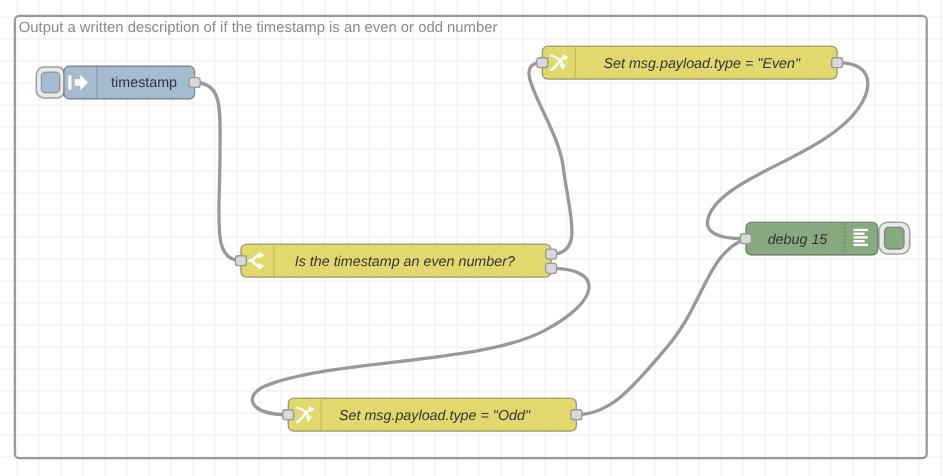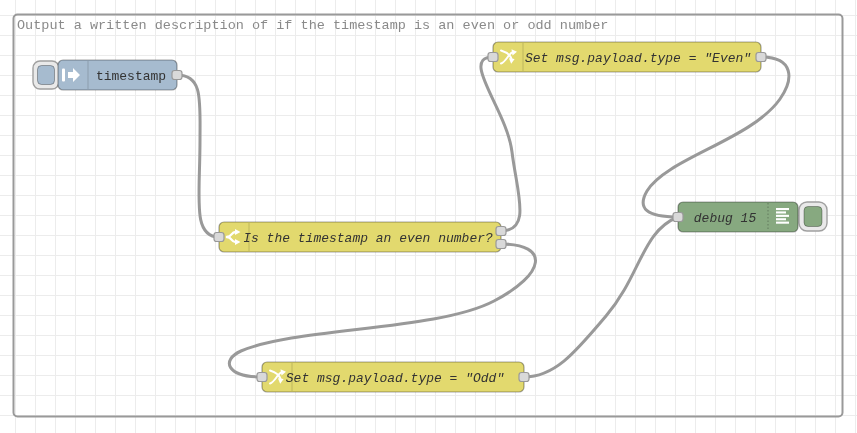--- a/index.html
+++ b/index.html
@@ -5,21 +5,21 @@
   html,body{margin:0;padding:0;background:#fff;}
   .canvas{
     position:relative;
     width:857px;height:433px;
     background-color:#ffffff;
     background-image:
       linear-gradient(to right,#ececec 1px,transparent 1px),
       linear-gradient(to bottom,#ececec 1px,transparent 1px);
     background-size:20px 20px;
     background-position:15px 15px;
-    font-family:Liberation Mono, monospace;
+    font-family:Liberation Sans, sans-serif;
     overflow:hidden;
   }
   svg{position:absolute;left:0;top:0;}
   .group-rect{fill:none;stroke:#999999;stroke-width:2;}
   .group-label{fill:#8a8a8a;font-size:13.5px;}
   .wire{fill:none;stroke:#999999;stroke-width:3;stroke-linecap:round;}
   .node-rect{stroke:rgba(0,0,0,0.35);stroke-width:1.2;}
   .fill-inject{fill:#a6bbcf;}
   .fill-func{fill:#e2d96e;}
   .fill-debug{fill:#87a980;}

